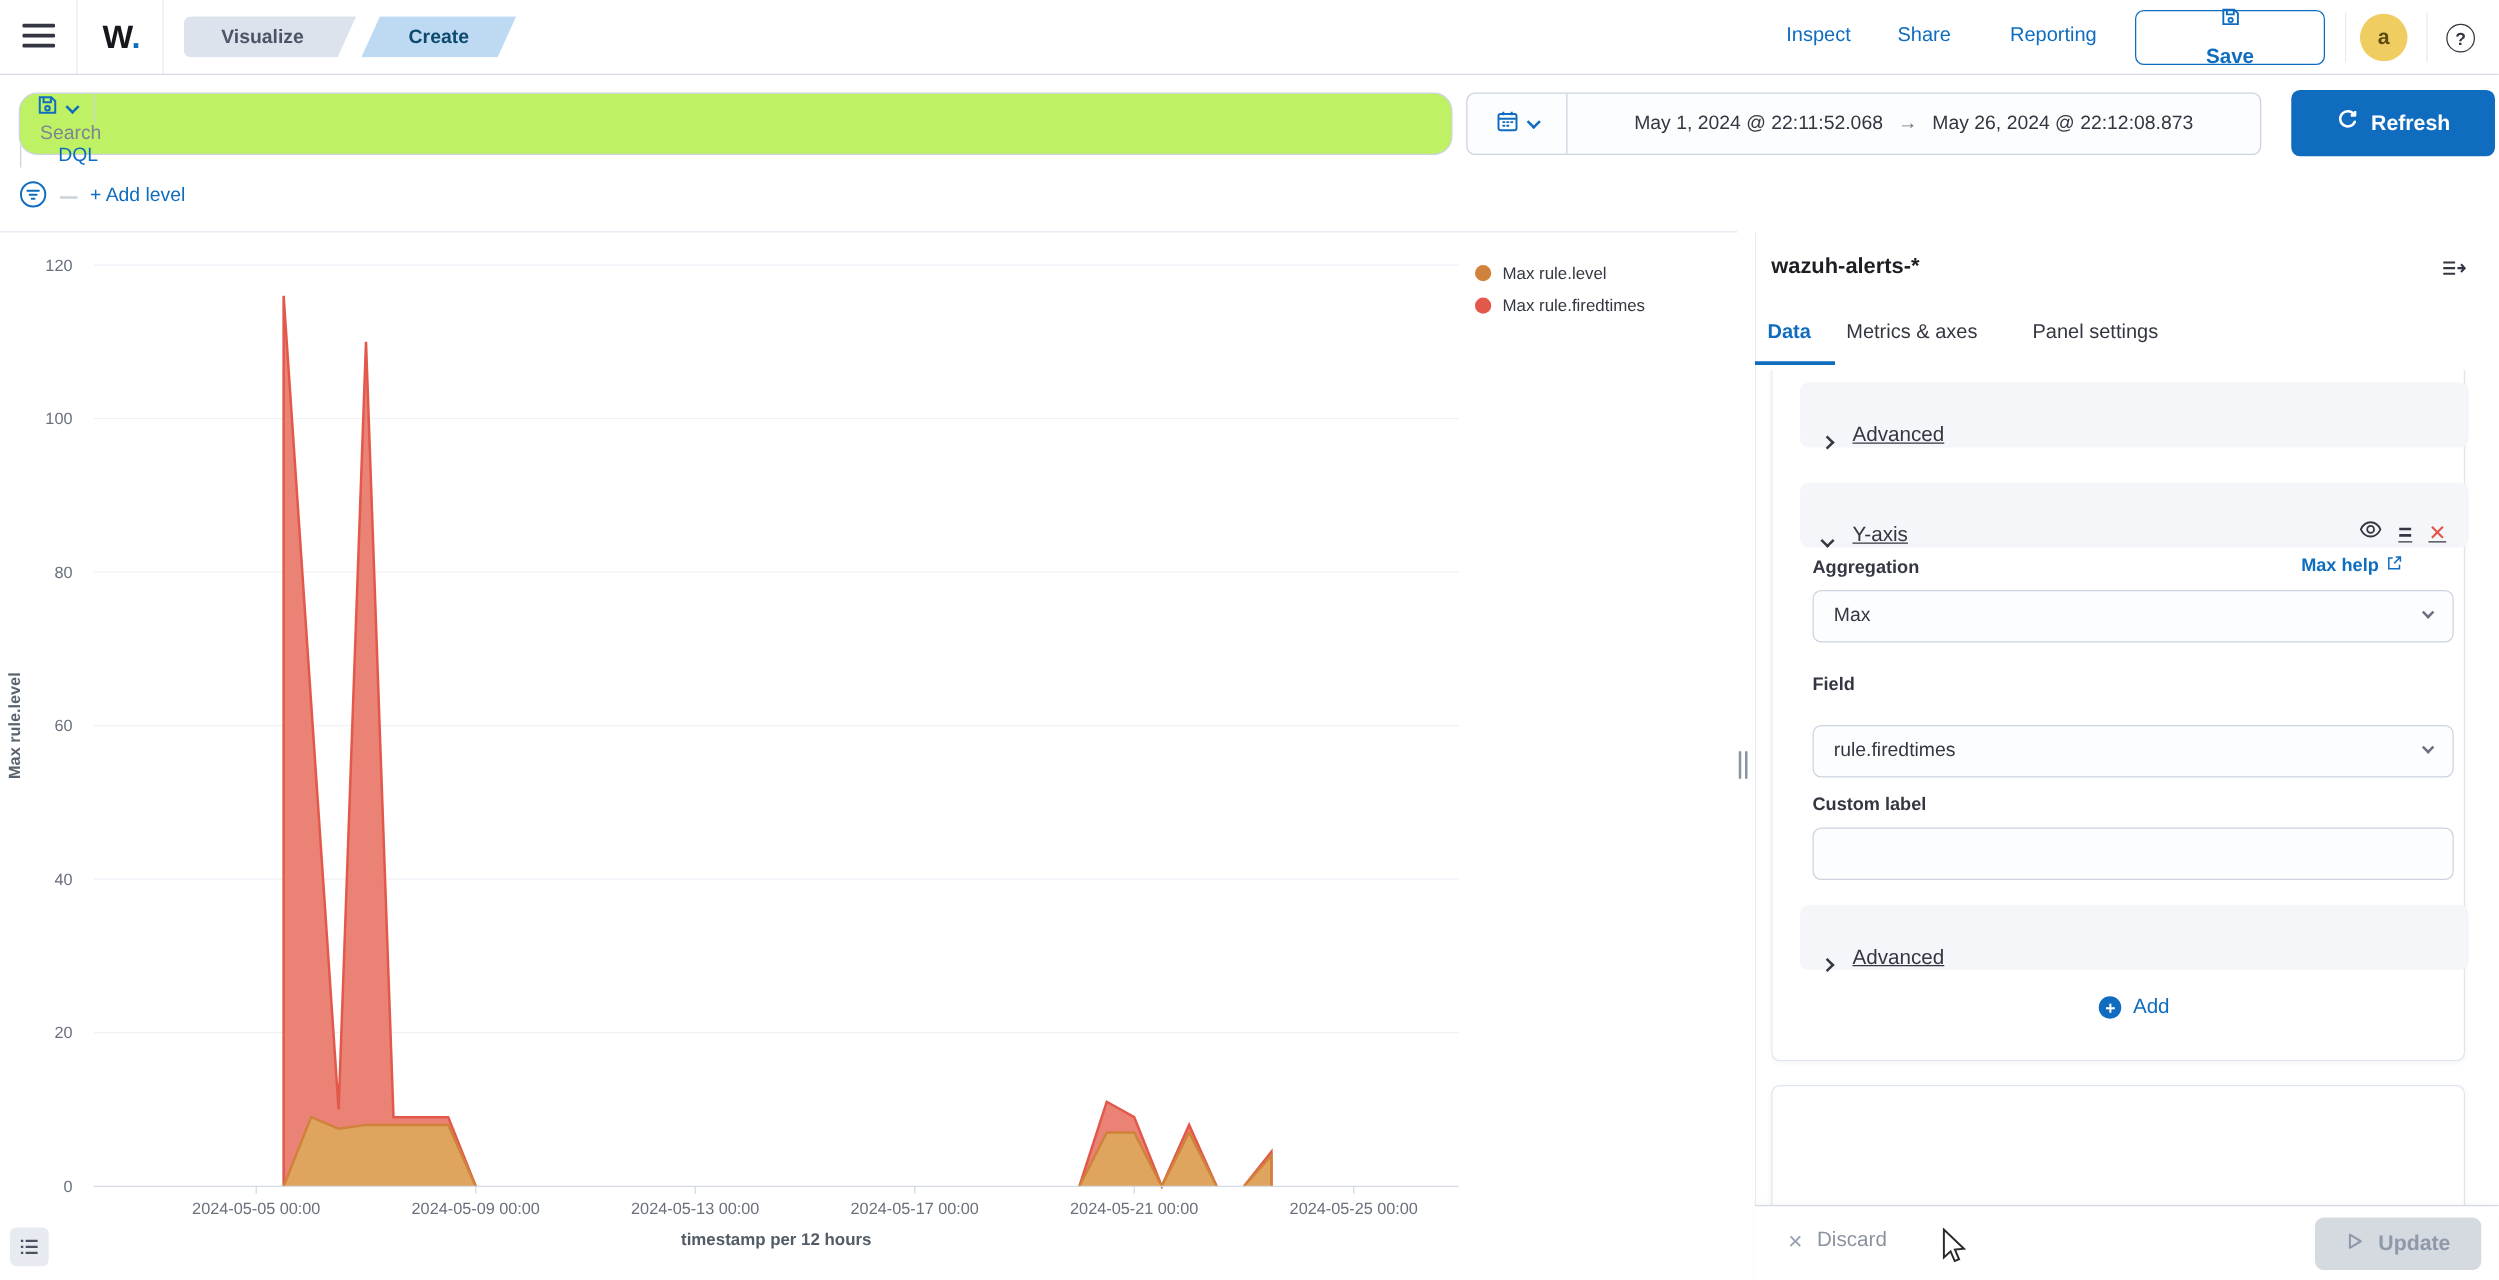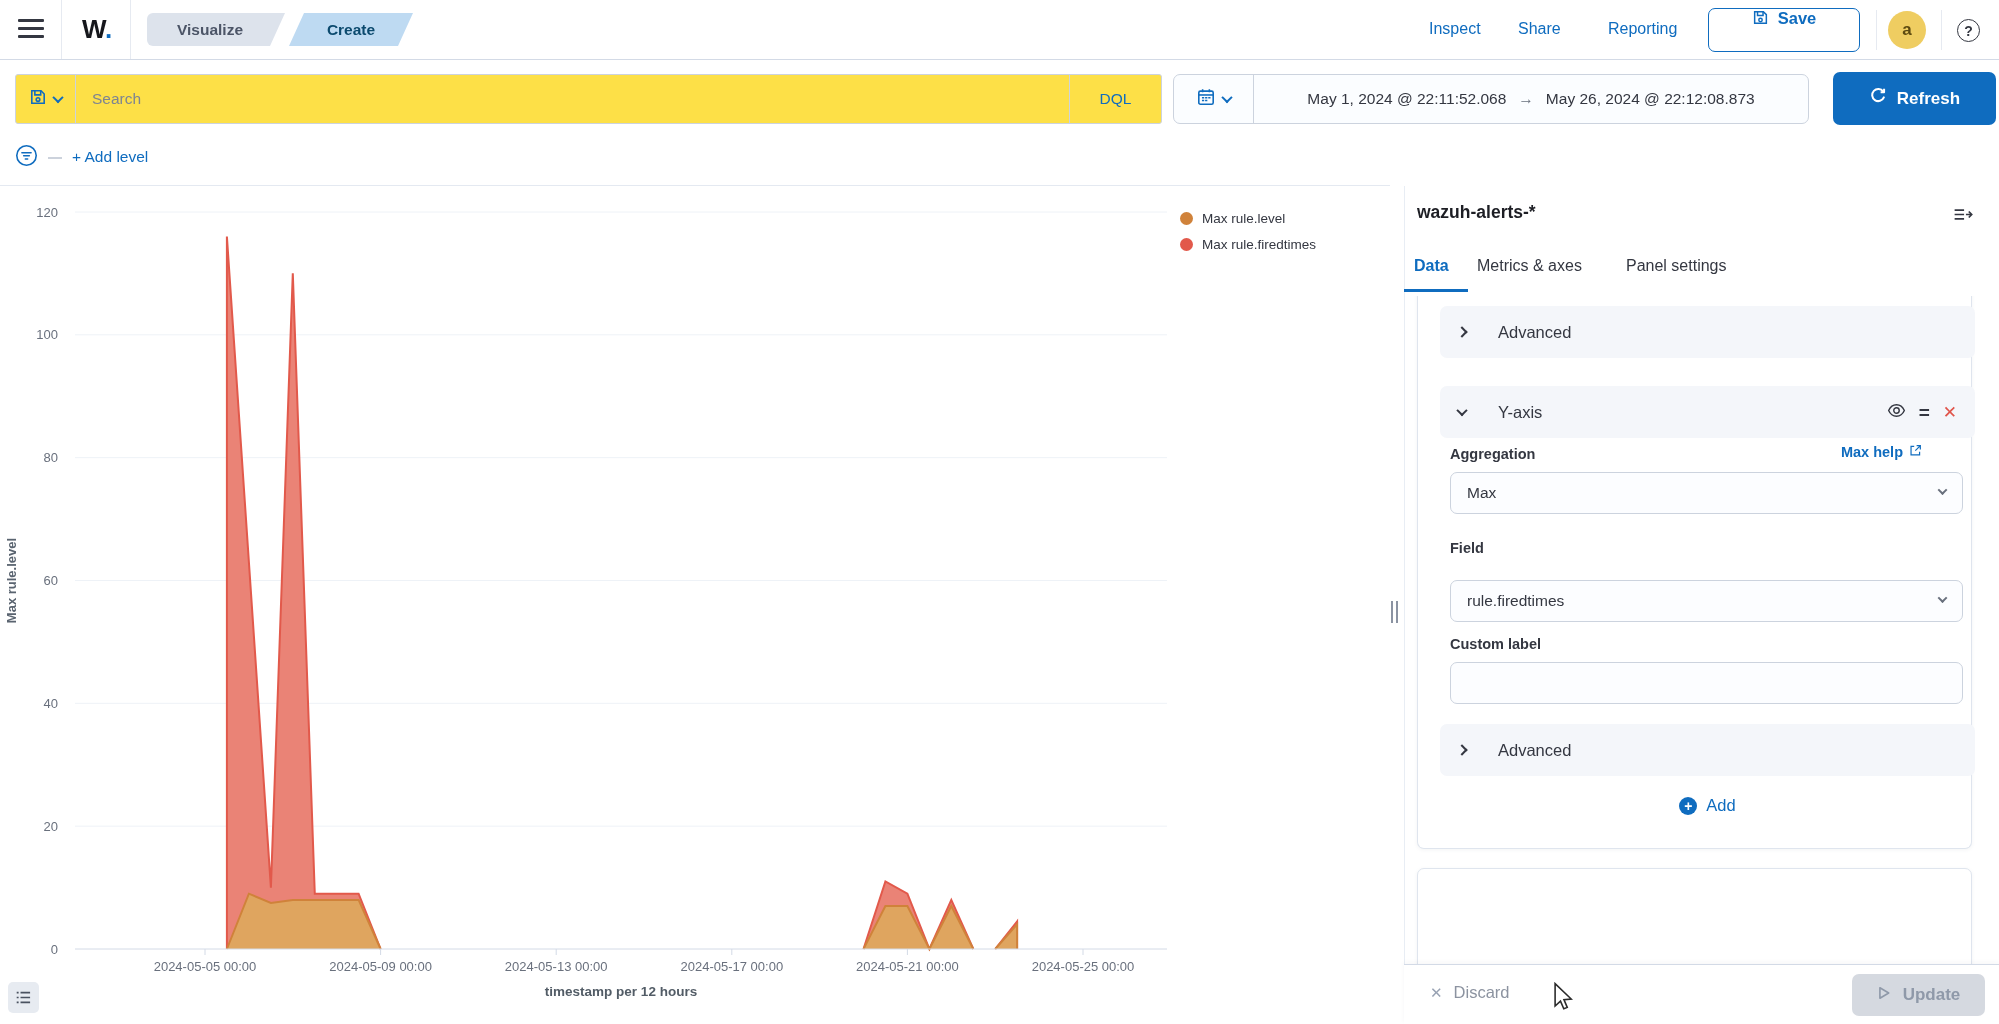--- a/index.html
+++ b/index.html
@@ -28,33 +28,33 @@
     font-weight:700;text-align:center;cursor:pointer;}
   #crumb-visualize{left:147px;width:138px;background:#dde3ec;color:#4c5567;
     clip-path:polygon(0 0,100% 0,calc(100% - 15px) 100%,0 100%);
     border-radius:6px 0 0 6px;padding-right:12px;}
   #crumb-create{left:289px;width:124px;background:#bedaf2;color:#0c4a6e;
     clip-path:polygon(15px 0,100% 0,calc(100% - 15px) 100%,0 100%);}
   .tb-link{position:absolute;top:20px;font-size:16px;color:var(--primary);cursor:pointer;}
   #link-inspect{left:1429px;} #link-share{left:1518px;} #link-reporting{left:1608px;}
   #save-btn{position:absolute;left:1708px;top:8px;width:152px;height:44px;
     border:1px solid var(--primary);border-radius:7px;color:var(--primary);
-    font-weight:600;font-size:16.5px;display:flex;justify-content:center;
-    gap:9px;background:#fff;cursor:pointer;}
+    font-weight:600;font-size:16.5px;display:flex;align-items:center;justify-content:center;
+    gap:9px;background:#fff;cursor:pointer;flex-direction:column;}
   .tb-vr{position:absolute;top:10px;height:40px;width:1px;background:#e6eaf1;}
   #avatar{position:absolute;left:1888px;top:11px;width:38px;height:38px;border-radius:50%;
     background:#efcd61;color:#5d4a10;font-size:17px;font-weight:600;
     display:flex;align-items:center;justify-content:center;cursor:pointer;}
   #help-btn{position:absolute;left:1957px;top:19px;width:23px;height:23px;border-radius:50%;
     border:1.6px solid #343741;color:#343741;font-size:14px;font-weight:600;
     display:flex;align-items:center;justify-content:center;cursor:pointer;}
 
   
-  #qbar{position:absolute;left:15px;top:74px;width:1147px;height:50px;background:#fde047;
-    border:1px solid var(--border);border-radius:3px;display:flex;align-items:stretch;}
+  #qbar{position:absolute;left:15px;top:74px;width:1147px;height:50px;background:#bef264;
+    border:1px solid var(--border);border-radius:15px;display:flex;align-items:stretch;flex-direction:column;}
   #qsave{width:60px;border-right:1px solid var(--border);display:flex;align-items:center;
     justify-content:center;gap:7px;color:var(--primary);cursor:pointer;}
   #qinput{flex:1;border:none;outline:none;background:transparent;padding:0 16px;
     font-size:15.5px;font-family:"Liberation Sans",sans-serif;color:var(--text);}
   #qinput::placeholder{color:#7d8492;}
   #qdql{width:92px;border-left:1px solid var(--border);display:flex;align-items:center;
     justify-content:center;color:var(--primary);font-size:15.5px;cursor:pointer;}
   #dbar{position:absolute;left:1173px;top:74px;width:636px;height:50px;background:#fbfdff;
     border:1px solid var(--border);border-radius:7px;display:flex;align-items:stretch;}
   #dcal{width:80px;border-right:1px solid var(--border);display:flex;align-items:center;
@@ -95,21 +95,21 @@
   #tab-data{left:1414px;color:var(--primary);font-weight:600;}
   #tab-underline{position:absolute;left:1404px;top:289px;width:64px;height:3px;background:var(--primary);}
   #tab-metrics{left:1477px;} #tab-panelsettings{left:1626px;}
 
   #scrollarea{position:absolute;left:1405px;top:296px;width:594px;height:668px;overflow:hidden;}
   .card{position:absolute;background:#fff;border:1px solid #dfe5ee;
     box-shadow:0 1px 4px rgba(50,60,80,.06);}
   #card-metrics{left:12px;top:-12px;width:555px;height:565px;border-radius:0 0 7px 7px;border-top:none;}
   #card-buckets{left:12px;top:572px;width:555px;height:220px;border-radius:7px;}
   .gray-row{position:absolute;left:22px;width:535px;height:52px;background:var(--panel-gray);
-    border-radius:7px;display:flex;align-items:center;padding:0 18px;gap:32px;cursor:pointer;}
+    border-radius:7px;display:flex;align-items:flex-end;padding:0 18px;gap:16px;cursor:pointer;text-decoration:underline;}
   .gray-row .row-label{font-size:16.5px;color:var(--text);}
   .row-icons{margin-left:auto;display:flex;align-items:center;gap:13px;}
   #adv-row-1{top:22px;} #yaxis-row{top:102px;} #adv-row-2{top:440px;}
   .chev{display:inline-block;width:8px;height:8px;border-right:2px solid #343741;border-bottom:2px solid #343741;}
   .chev.down{transform:rotate(45deg) translate(-1px,-1px);}
   .chev.right{transform:rotate(-45deg);}
   .chev.gray{border-color:#69707d;width:7px;height:7px;}
   .x-icon{color:var(--danger);font-size:17px;font-weight:400;cursor:pointer;line-height:1;}
   .eq-icon{color:#343741;font-size:19px;font-weight:700;cursor:pointer;line-height:1;}
   .field-label{position:absolute;left:32px;font-size:14.5px;font-weight:700;color:var(--text);}

